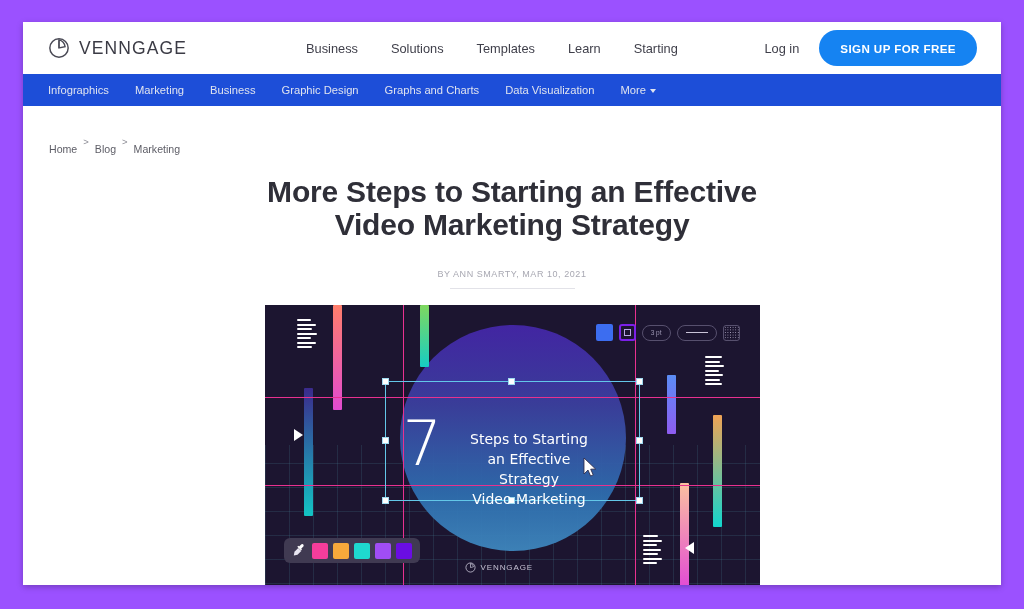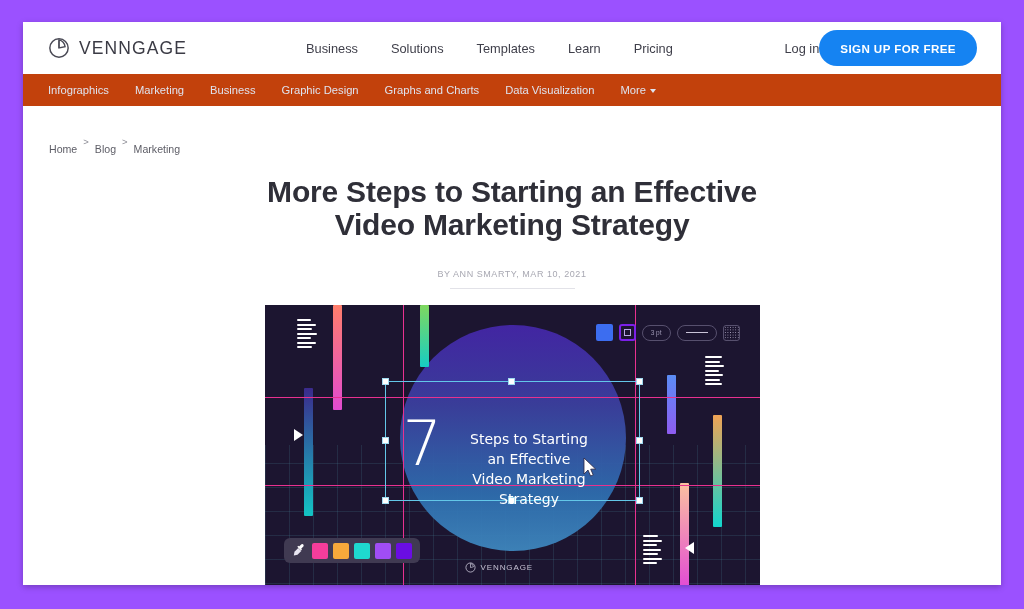--- a/index.html
+++ b/index.html
@@ -44,21 +44,21 @@
     flex:1;
     margin-left:8px;
   }
   .main-nav a {
     font-size:12.8px;
     color:#3f3f4a;
     text-decoration:none;
     white-space:nowrap;
   }
   .header-right {
-    display:flex; align-items:center; 
+    display:flex; align-items:center; gap:20px;
   }
   .login-link {
     font-size:12.8px;
     color:#3f3f4a;
     text-decoration:none;
   }
   .signup-btn {
     background:#1583F2;
     color:#ffffff;
     border:none;
@@ -69,21 +69,21 @@
     font-weight:bold;
     letter-spacing:0.4px;
     font-family:"Liberation Sans", sans-serif;
     cursor:pointer;
     white-space:nowrap;
   }
 
   
   .subnav {
     height:32px;
-    background:#c2410c;
+    background:#1d4ed8;
     display:flex;
     align-items:center;
     padding-left:25px;
     gap:26px;
   }
   .subnav a {
     font-size:11.2px;
     color:#dfe3ef;
     text-decoration:none;
     white-space:nowrap;
@@ -286,21 +286,21 @@
         </svg>
       </span>
       <span class="logo-text">VENNGAGE</span>
     </div>
 
     <nav class="main-nav">
       <a href="#">Business</a>
       <a href="#">Solutions</a>
       <a href="#">Templates</a>
       <a href="#">Learn</a>
-      <a href="#">Pricing</a>
+      <a href="#">Starting</a>
     </nav>
 
     <div class="header-right">
       <a href="#" class="login-link">Log in</a>
       <button class="signup-btn">SIGN UP FOR FREE</button>
     </div>
   </div>
 
   <div class="subnav">
     <a href="#">Infographics</a>
@@ -392,22 +392,22 @@
       <i class="hdl mr"></i>
       <i class="hdl bl"></i>
       <i class="hdl bm"></i>
       <i class="hdl br"></i>
     </div>
 
     <div class="hero-seven">7</div>
     <div class="hero-text">
       <div>Steps to Starting</div>
       <div>an Effective</div>
+      <div>Strategy</div>
       <div>Video Marketing</div>
-      <div>Strategy</div>
     </div>
 
     <svg class="cursor" viewBox="0 0 14 20">
       <path d="M1 1 L1 17 L5 13 L7.6 19 L10.2 17.9 L7.7 12.2 L12.6 12 Z" fill="#ffffff" stroke="#2b2440" stroke-width="0.8" stroke-linejoin="round"></path>
     </svg>
 
     <div class="toolstrip">
       <div class="ts-swatch"></div>
       <div class="ts-border">
         <i></i>

